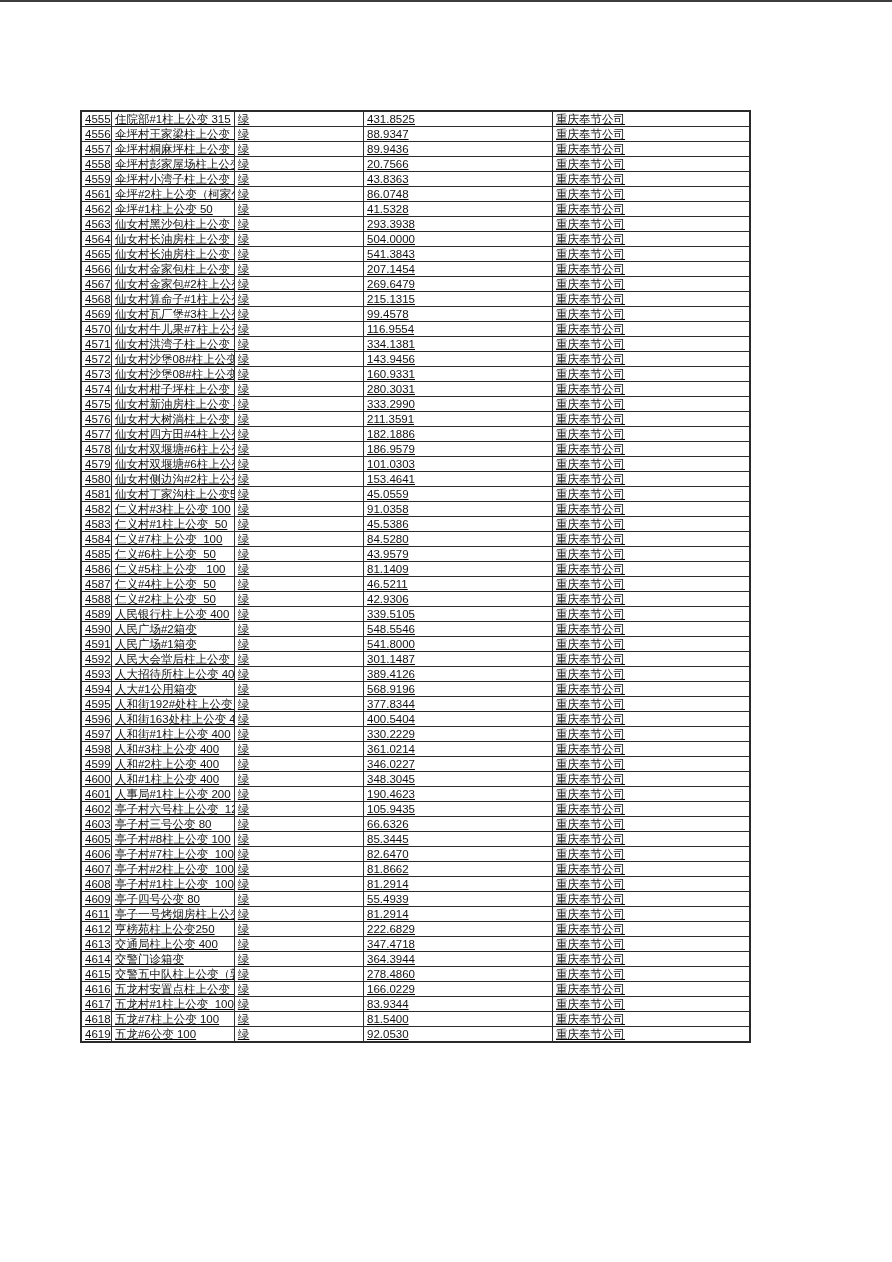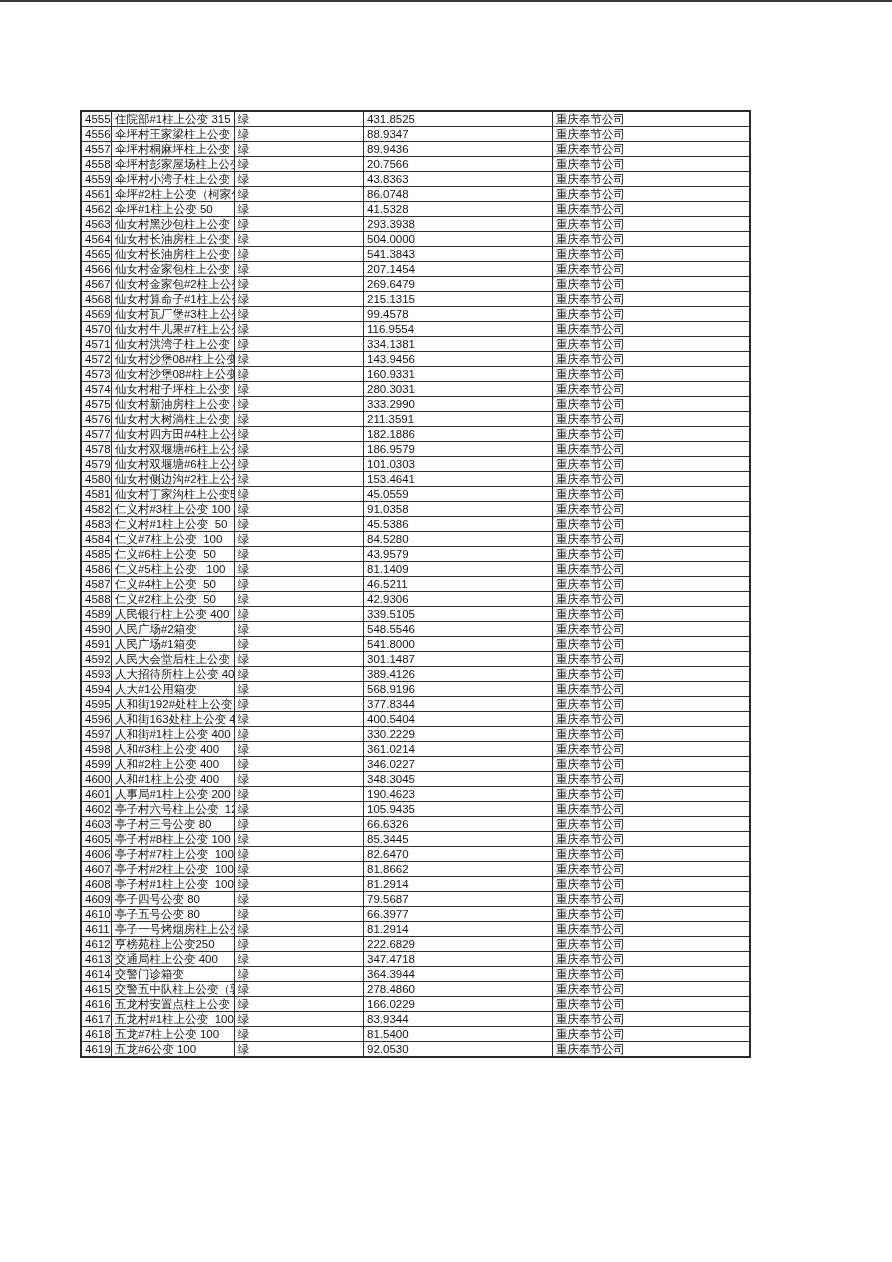--- a/index.html
+++ b/index.html
@@ -7,20 +7,21 @@
     width:892px;height:1262px;position:relative;background:#ffffff;
     font-family:"Liberation Sans",sans-serif;overflow:hidden;
   }
   .top-edge{
     position:absolute;top:0;left:0;width:892px;height:2px;background:#3d3d3d;
   }
   table.grid{
     position:absolute;left:80px;top:110px;width:671px;
     border-collapse:collapse;table-layout:fixed;
     border:2px solid #2a2a2a;
+    text-decoration:underline;
   }
   table.grid td{
     border:1px solid #2e2e2e;
     height:14px;
     padding:0 0 0 3px;
     font-size:11.5px;
     line-height:14px;
     color:#141414;
     white-space:pre;
     overflow:hidden;
@@ -413,28 +414,21 @@
         <td class="c-id">4608</td>
         <td class="c-name">亭子村#1柱上公变  100</td>
         <td class="c-status">绿</td>
         <td class="c-value">81.2914</td>
         <td class="c-company">重庆奉节公司</td>
       </tr>
       <tr>
         <td class="c-id">4609</td>
         <td class="c-name">亭子四号公变 80</td>
         <td class="c-status">绿</td>
-        <td class="c-value">79.5687</td>
-        <td class="c-company">重庆奉节公司</td>
-      </tr>
-      <tr>
-        <td class="c-id">4610</td>
-        <td class="c-name">亭子五号公变 80</td>
-        <td class="c-status">绿</td>
-        <td class="c-value">66.3977</td>
+        <td class="c-value">55.4939</td>
         <td class="c-company">重庆奉节公司</td>
       </tr>
       <tr>
         <td class="c-id">4611</td>
         <td class="c-name">亭子一号烤烟房柱上公变</td>
         <td class="c-status">绿</td>
         <td class="c-value">81.2914</td>
         <td class="c-company">重庆奉节公司</td>
       </tr>
       <tr>

